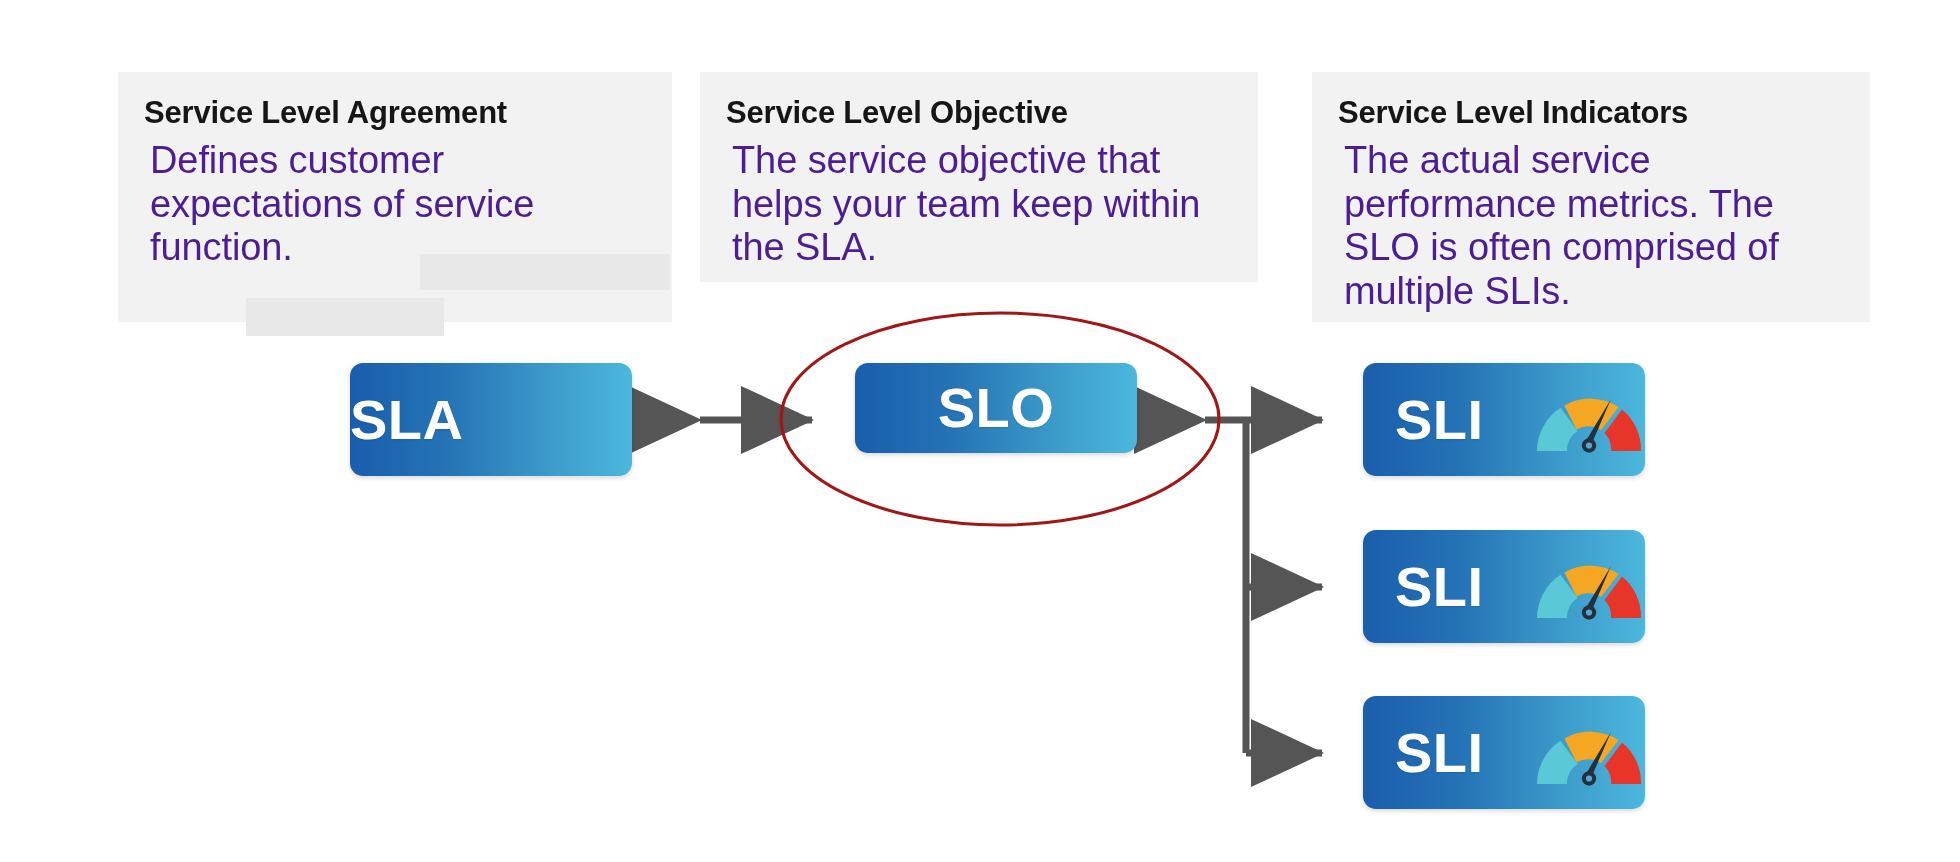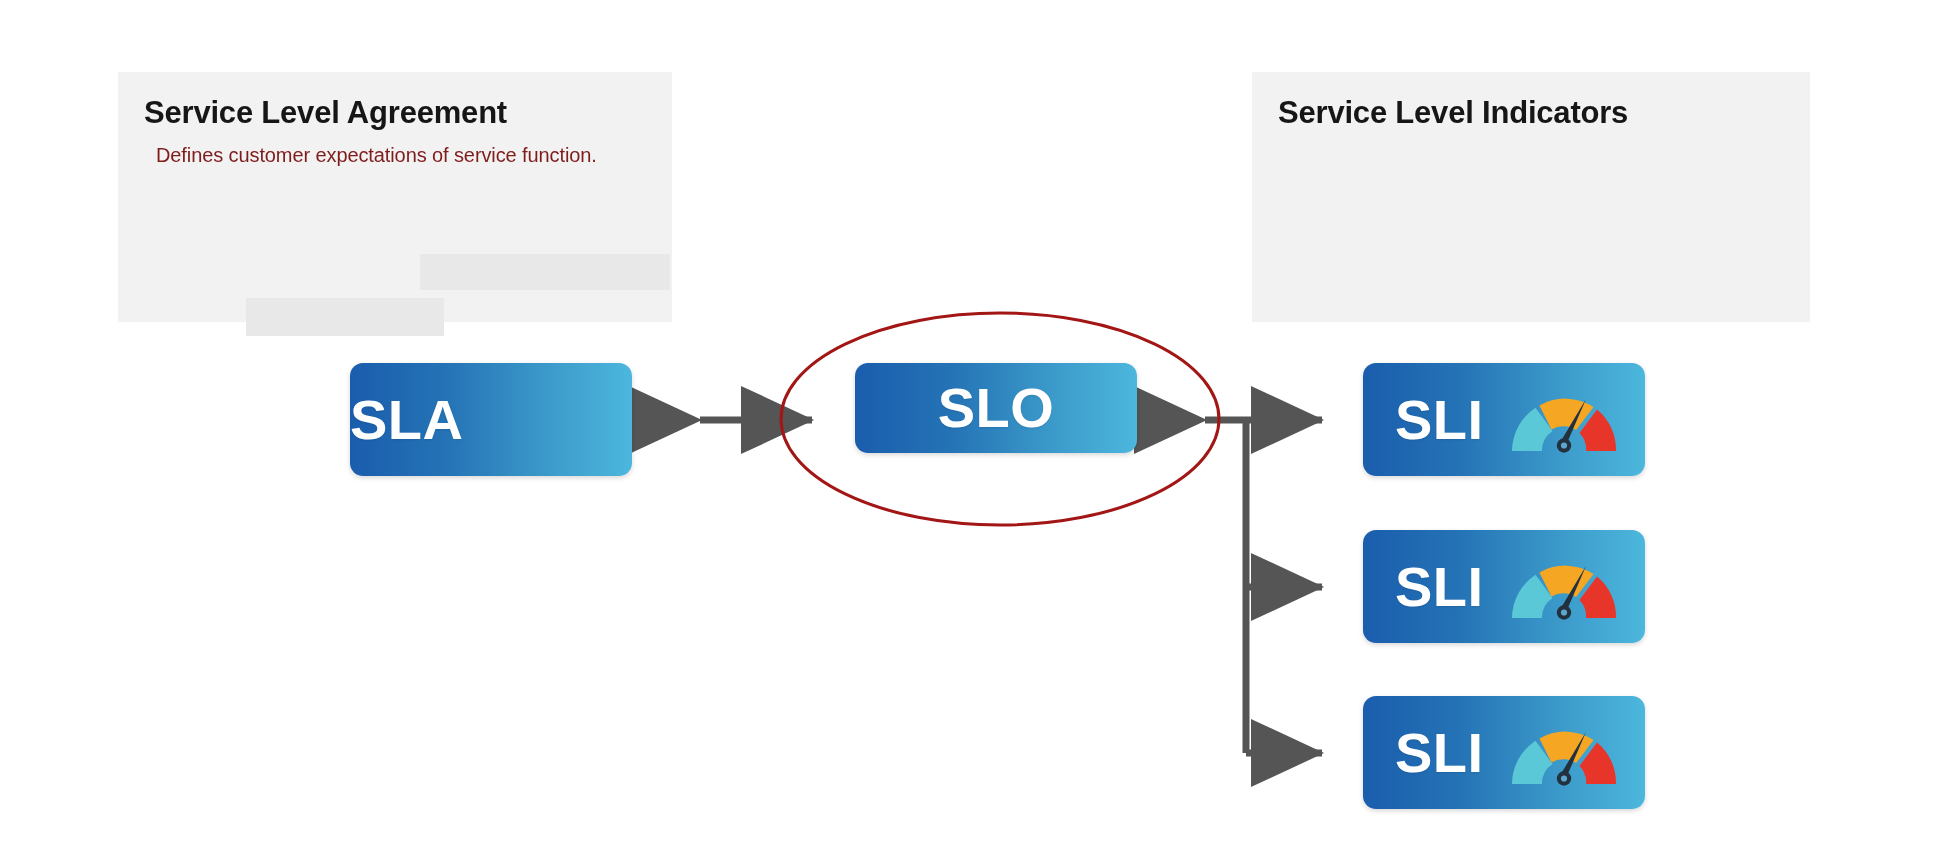--- a/index.html
+++ b/index.html
@@ -34,26 +34,26 @@
   }
   .card-title {
     font-size: 31px;
     font-weight: 700;
     line-height: 1.22;
     letter-spacing: -0.2px;
     margin: 0 0 7px 0;
     color: #161616;
   }
   .card-body {
-    font-size: 20px;
+    font-size: 38px;
     font-weight: 400;
     line-height: 1.15;
     letter-spacing: -0.1px;
-    margin: 12px;
-    color: #7f1d1d;
+    margin: 6px;
+    color: #4c1d95;
   }
   .redaction {
     position: absolute;
     background: #e8e8e8;
   }
 
   
   .node {
     position: absolute;
     border-radius: 13px;
@@ -67,21 +67,21 @@
     font-size: 56px;
     font-weight: 700;
     color: #ffffff;
     letter-spacing: 0.5px;
     line-height: 1;
     text-shadow: 0 1px 2px rgba(0,0,0,0.10);
   }
   .node-sla  { left: 350px; top: 363px; width: 282px; height: 113px; justify-content: flex-start; }
   .node-slo  { left: 855px; top: 363px; width: 282px; height: 90px; justify-content: center; }
   .node-sli  { left: 1363px; width: 282px; height: 113px;
-               justify-content: flex-start; padding-left: 32px; gap: 24px; }
+               justify-content: space-between; padding-left: 32px; gap: 24px; }
   .node-sli1 { top: 363px; }
   .node-sli2 { top: 530px; }
   .node-sli3 { top: 696px; }
 
   .gauge-icon {
     width: 112px;
     height: 74px;
     display: block;
     flex: 0 0 auto;
   }
@@ -100,23 +100,28 @@
 
 <div id="stage">
 
   <div class="card" style="left:118px; top:72px; width:554px; height:250px;">
     <div class="card-title">Service Level Agreement</div>
     <div class="card-body">Defines customer expectations of service function.</div>
     <div class="redaction" style="left:302px; top:182px; width:250px; height:36px;"></div>
     <div class="redaction" style="left:128px; top:226px; width:198px; height:38px;"></div>
   </div>
 
+  <div class="card" style="left:700px; top:72px; width:558px; height:210px;">
+    <div class="card-title">Service Level Objective</div>
+    <div class="card-body">The service objective that helps your team keep within the SLA.</div>
+  </div>
 
-  <div class="card" style="left:1252px; top:72px; width:558px; height:250px;">
+  <div class="card" style="left:1312px; top:72px; width:558px; height:250px;">
     <div class="card-title">Service Level Indicators</div>
+    <div class="card-body">The actual service performance metrics. The SLO is often comprised of multiple SLIs.</div>
   </div>
 
   <svg id="overlay" viewBox="0 0 1960 862">
     <defs>
       <marker id="arrowR" markerWidth="11" markerHeight="11" refX="10.2" refY="5.5" orient="auto" markerUnits="strokeWidth">
         <path d="M0,0.6 L10.5,5.5 L0,10.4 Z" fill="#555555"></path>
       </marker>
       <marker id="arrowL" markerWidth="11" markerHeight="11" refX="10.2" refY="5.5" orient="auto" markerUnits="strokeWidth">
         <path d="M0,0.6 L10.5,5.5 L0,10.4 Z" fill="#555555"></path>
       </marker>

